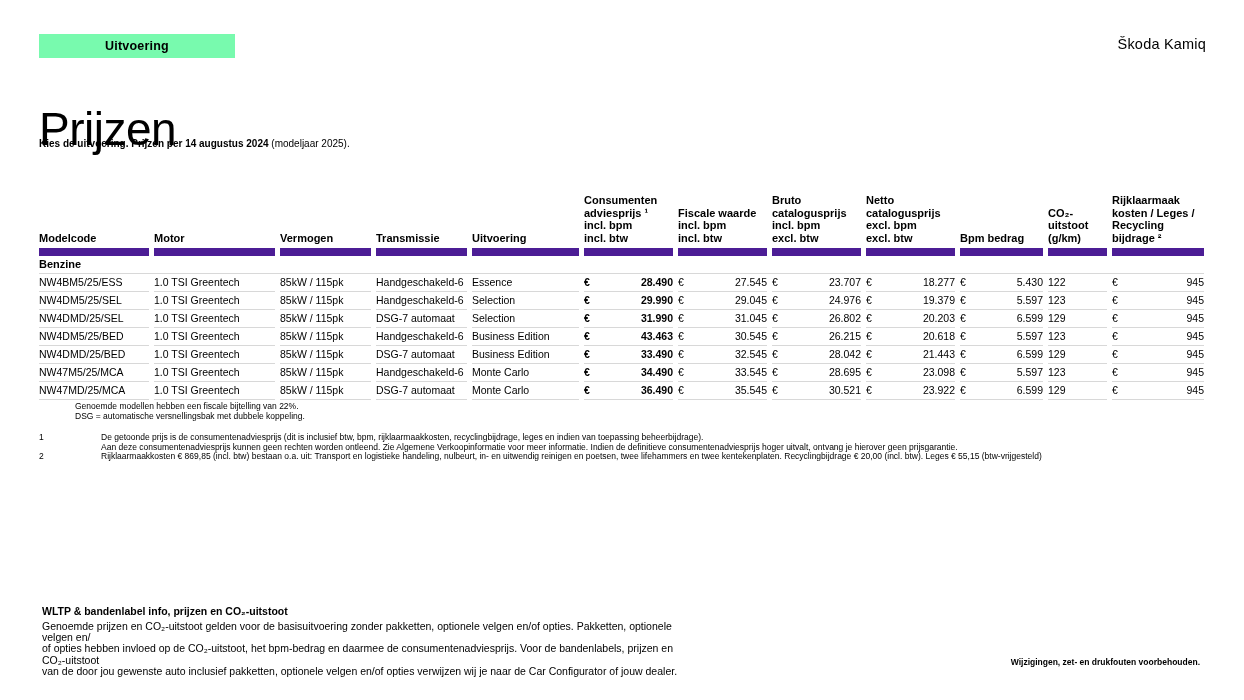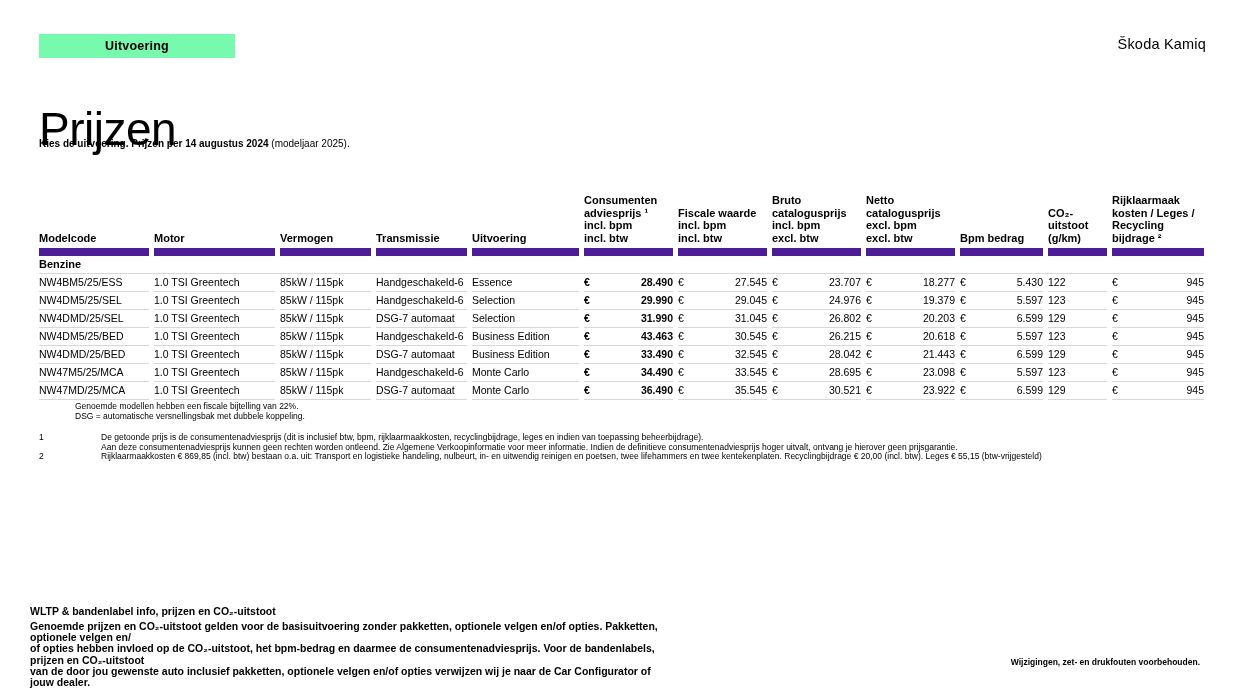--- a/index.html
+++ b/index.html
@@ -26,23 +26,23 @@
   .strong, .strong .pw span { font-weight:700; }
   td.co2 { text-align:left; padding-right:16px; }
 
   .fiscale-note { position:absolute; left:39px; top:402px; font-size:8.5px; line-height:9.6px; white-space:pre-line;margin-left:36px; }
 
   .footnotes { position:absolute; left:39px; top:433px; font-size:8.5px; line-height:9.6px; }
   .fn { display:flex; }
   .fn-num { width:14px; flex:none; }
   .fn-text { white-space:pre-line;margin-left:48px; }
 
-  .wltp { position:absolute; left:30px; top:605px; width:640px; }
+  .wltp { position:absolute; left:42px; top:605px; width:640px; }
   .wltp-title { font-size:10.5px; font-weight:700; margin-bottom:4px; }
-  .wltp-body { font-size:10.5px; line-height:11.2px; white-space:pre-line;font-weight:bold; }
+  .wltp-body { font-size:10.5px; line-height:11.2px; white-space:pre-line; }
 
   .footer-note { position:absolute; right:44px; top:657px; font-size:8.5px;font-weight:bold; }
 </style>
 </head>
 <body>
 
 <div class="page">
 
   <div class="tab">Uitvoering</div>
   <div class="brand">Škoda Kamiq</div>

